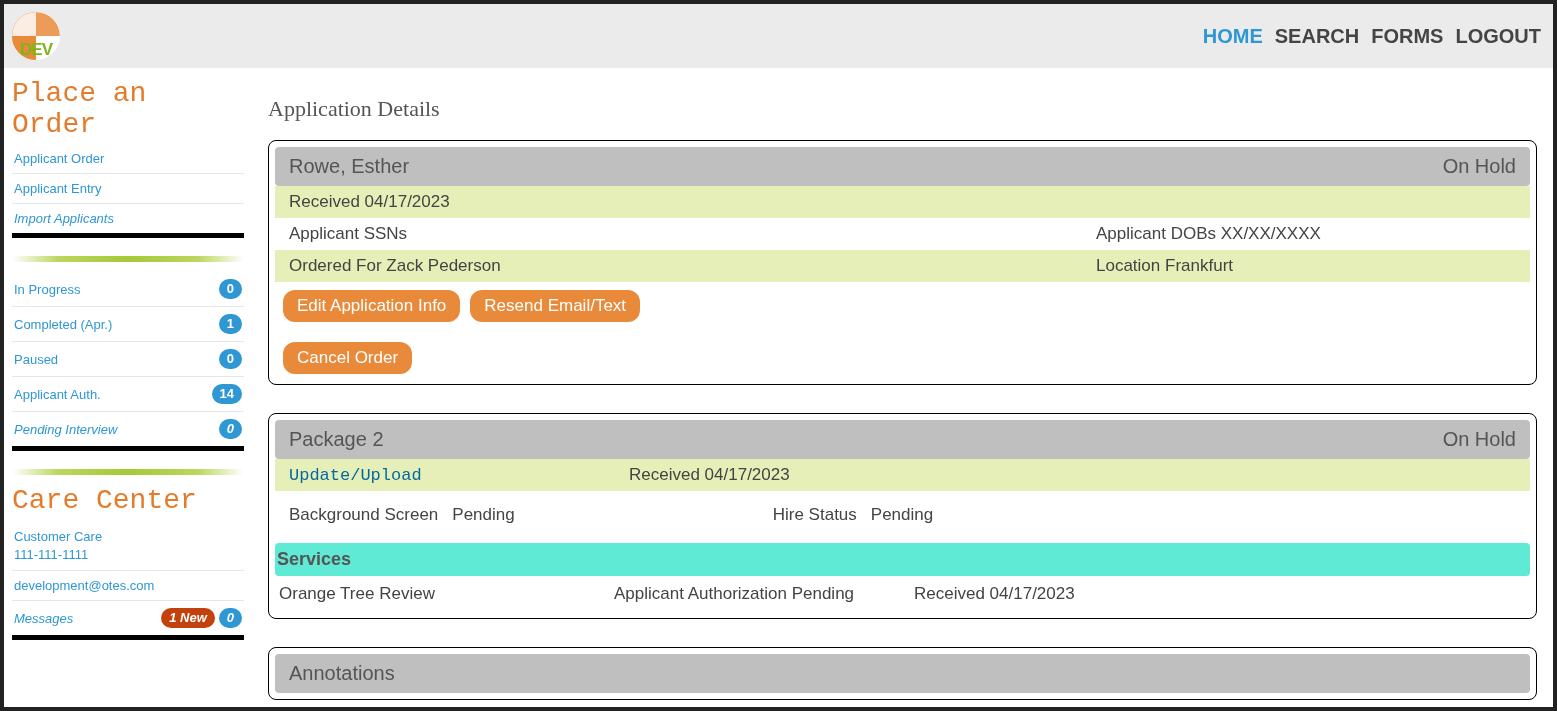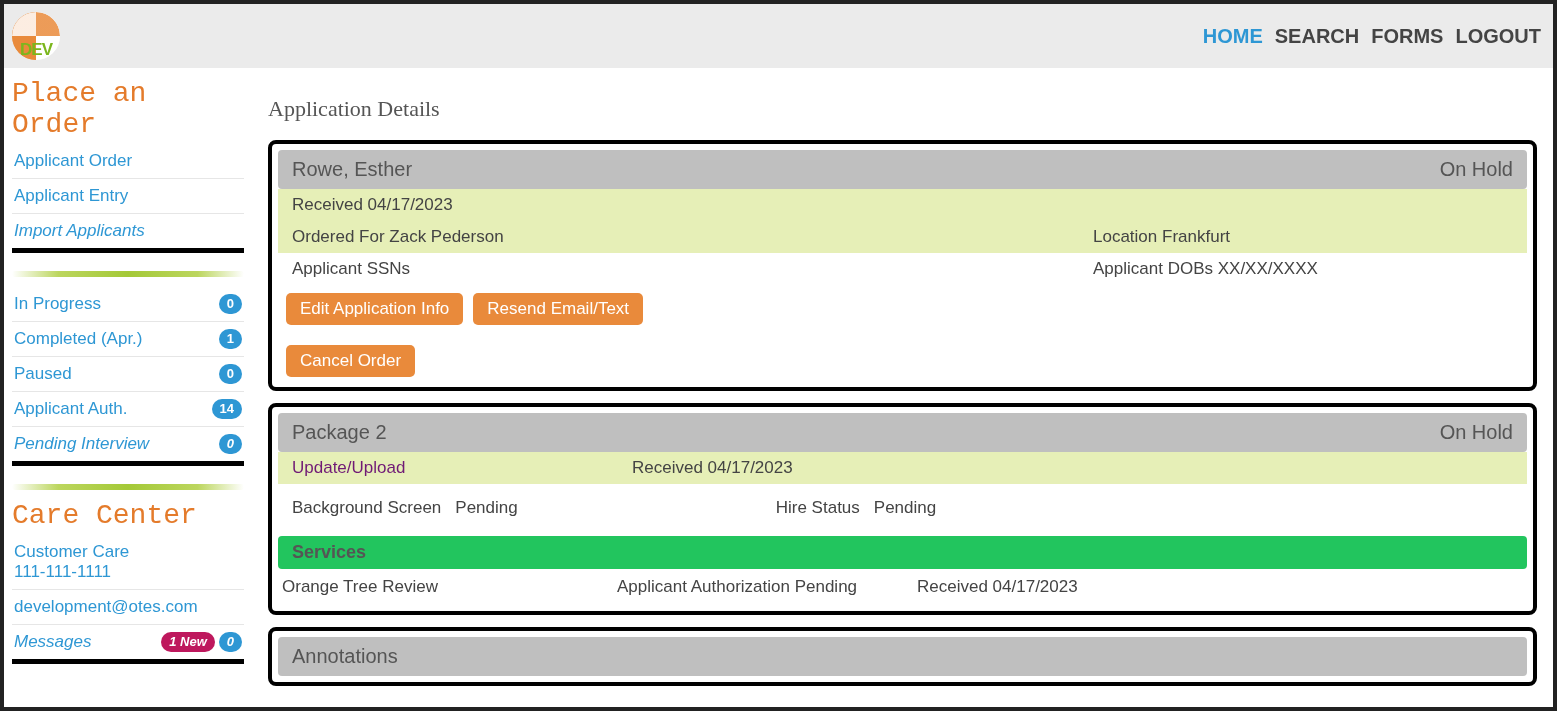--- a/index.html
+++ b/index.html
@@ -61,35 +61,35 @@
   }
   .side-list { list-style:none; margin:0; padding:0;}
   .side-list li {
     border-bottom:1px solid #e6e6e6;
     padding:7px 2px;
     display:flex;
     justify-content:space-between;
     align-items:center;
   }
   .side-list li:last-child{border-bottom:5px solid #000000;font-style:italic;}
-  .side-list a { color:#2e97d4; text-decoration:none; font-size:17px; cursor:pointer;}
+  .side-list a { color:#2e97d4; text-decoration:none; font-size:13px; cursor:pointer;}
   .pill {
     display:inline-block;
     min-width:22px;
     padding:0 8px;
     height:20px;
     line-height:20px;
     border-radius:11px;
     background:#2e97d4;
     color:#fff;
     font-size:13px;
     text-align:center;
     font-weight:bold;
   }
-  .pill.orange { background:#be185d;}
+  .pill.orange { background:#c2410c;}
   .pill-row{display:flex;gap:4px;align-items:center;}
   .divider {
     height:6px;
     margin:18px 0 10px 0;
     border-radius:3px;
     background:linear-gradient(90deg, rgba(190,214,93,0) 0%, #bcd65e 20%, #a4c937 50%, #bcd65e 80%, rgba(190,214,93,0) 100%);
   }
   
   .main {
     flex:1;
@@ -97,67 +97,67 @@
     overflow:auto;
   }
   .page-title {
     font-family: Georgia, "Times New Roman", serif;
     color:#555;
     font-size:22px;
     margin:18px 0 18px 0;
     font-weight:normal;
   }
   .panel {
-    border:4px solid #000000;
+    border:1px solid #000000;
     border-radius:8px;
     background:#fff;
     padding:6px;
-    margin-bottom:12px;
+    margin-bottom:28px;
   }
   .panel-header {
     background:#bfbfbf;
     border-radius:4px;
     padding:8px 14px;
     color:#555;
     font-size:20px;
     display:flex;
     justify-content:space-between;
     align-items:center;
   }
   .panel-sub-gray {
-    background:#22c55e;
+    background:#5eead4;
     border-radius:4px;
-    padding:6px 14px;
+    padding:6px 2px;
     color:#555;
     font-size:18px;
     font-weight:bold;
     margin-top:4px;
   }
   .row {
     padding:6px 14px;
     font-size:17px;
     color:#444;
     display:flex;
     gap:30px;
   }
   .row.green { background:#e6efb7;}
   .row .col { flex:1;}
   .row .col-right{ flex:1; }
   .btnbar { padding:8px 8px 4px 8px; display:flex; flex-wrap:wrap; gap:10px;}
   .btn {
     background:#e98a3b;
     color:#fff;
     border:none;
-    border-radius:5px;
+    border-radius:12px;
     padding:6px 14px;
     font-size:17px;
     cursor:pointer;
     font-family:inherit;
   }
-  .linkish { color:#701a75; cursor:pointer;}
+  .linkish { color:#0369a1; cursor:pointer;font-family:Liberation Mono, monospace;}
   .pkg-row1{display:flex;}
   .pkg-row1 .c1{flex:0 0 310px;}
   .pkg-row1 .c2{flex:1;}
   .pkg-status{display:flex;gap:14px;padding:14px 14px;font-size:17px;}
   .pkg-status .lab{color:#444;}
   .pkg-status .gap{width:230px;}
   .svc-row{display:flex;padding:8px 4px 8px 4px;font-size:17px;color:#444;border-bottom-left-radius:6px;border-bottom-right-radius:6px;}
   .svc-row .c{flex:1;}
   .svc-row .c1{flex:0 0 335px;}
   .svc-row .c2{flex:0 0 300px;}
@@ -247,27 +247,27 @@
       <div class="page-title">Application Details</div>
 
       <div class="panel">
         <div class="panel-header">
           <span>Rowe, Esther</span>
           <span>On Hold</span>
         </div>
         <div class="row green">
           <span>Received 04/17/2023</span>
         </div>
+        <div class="row">
+          <div class="col">Applicant SSNs</div>
+          <div class="col-right" style="max-width:420px;">Applicant DOBs XX/XX/XXXX</div>
+        </div>
         <div class="row green">
           <div class="col">Ordered For Zack Pederson</div>
           <div class="col-right" style="max-width:420px;">Location Frankfurt</div>
-        </div>
-        <div class="row">
-          <div class="col">Applicant SSNs</div>
-          <div class="col-right" style="max-width:420px;">Applicant DOBs XX/XX/XXXX</div>
         </div>
         <div class="btnbar">
           <button class="btn">Edit Application Info</button>
           <button class="btn">Resend Email/Text</button>
           <div style="flex-basis:100%;height:0;"></div>
           <button class="btn">Cancel Order</button>
         </div>
       </div>
 
       <div class="panel">

